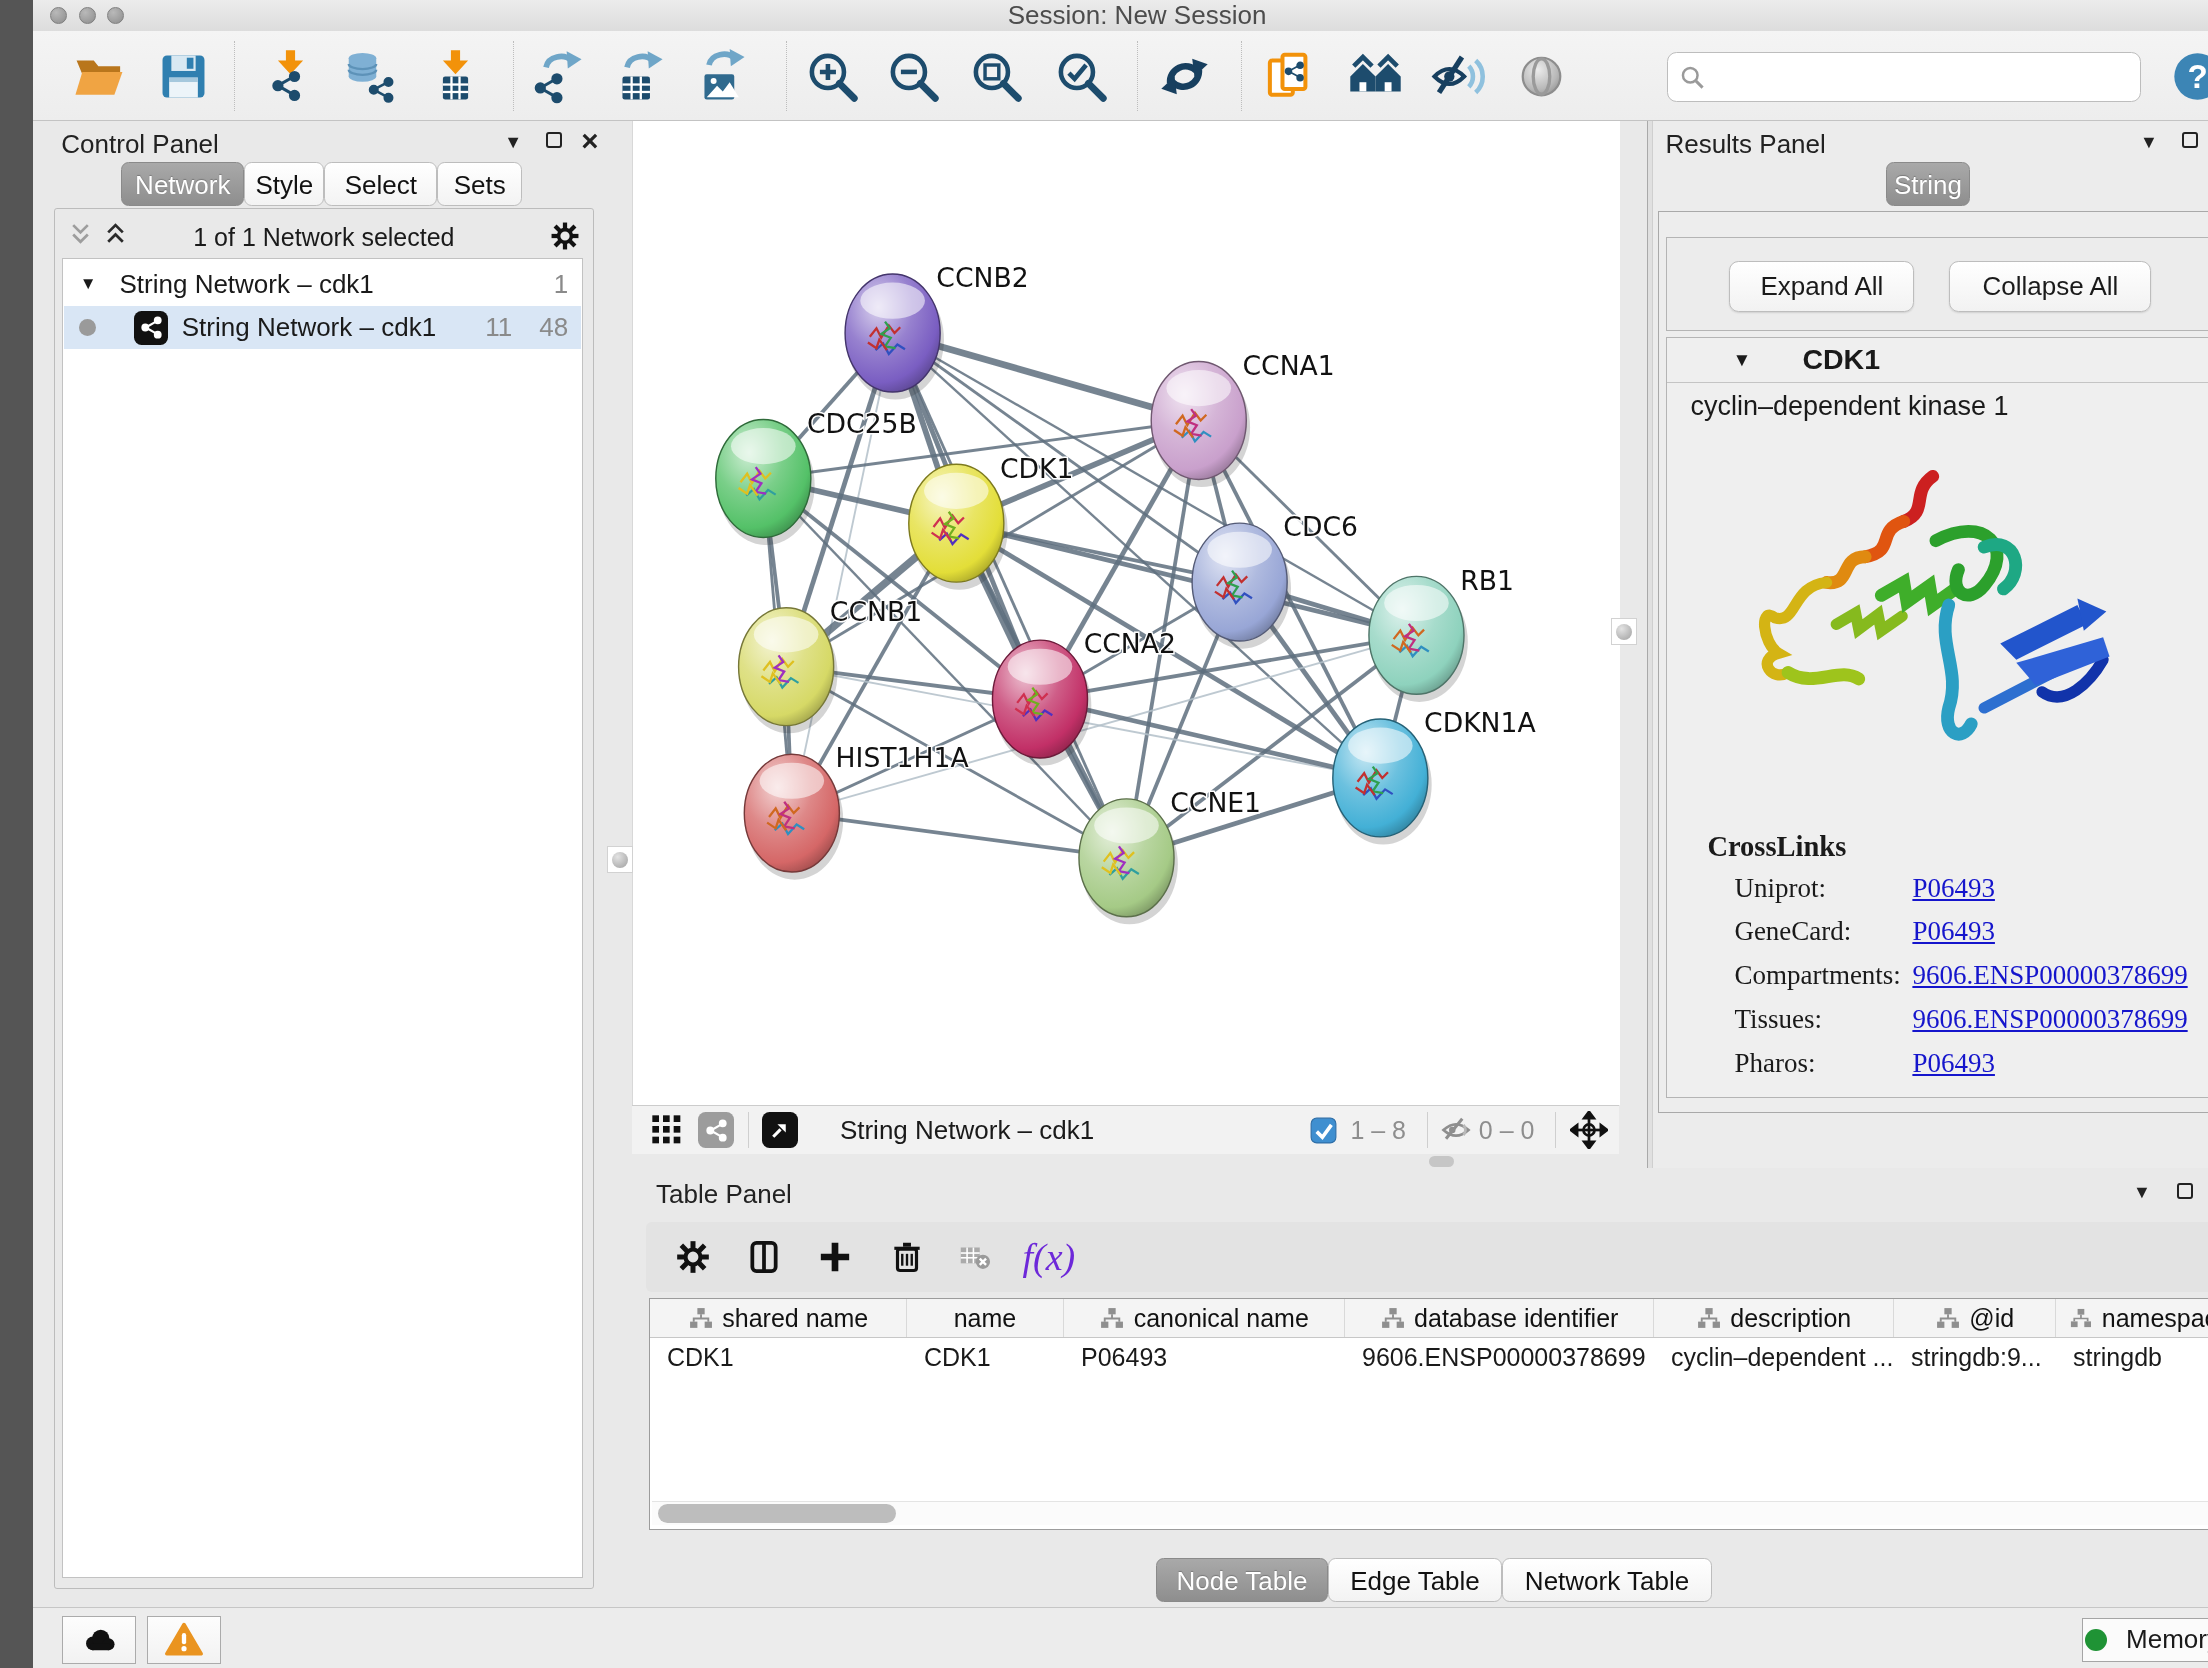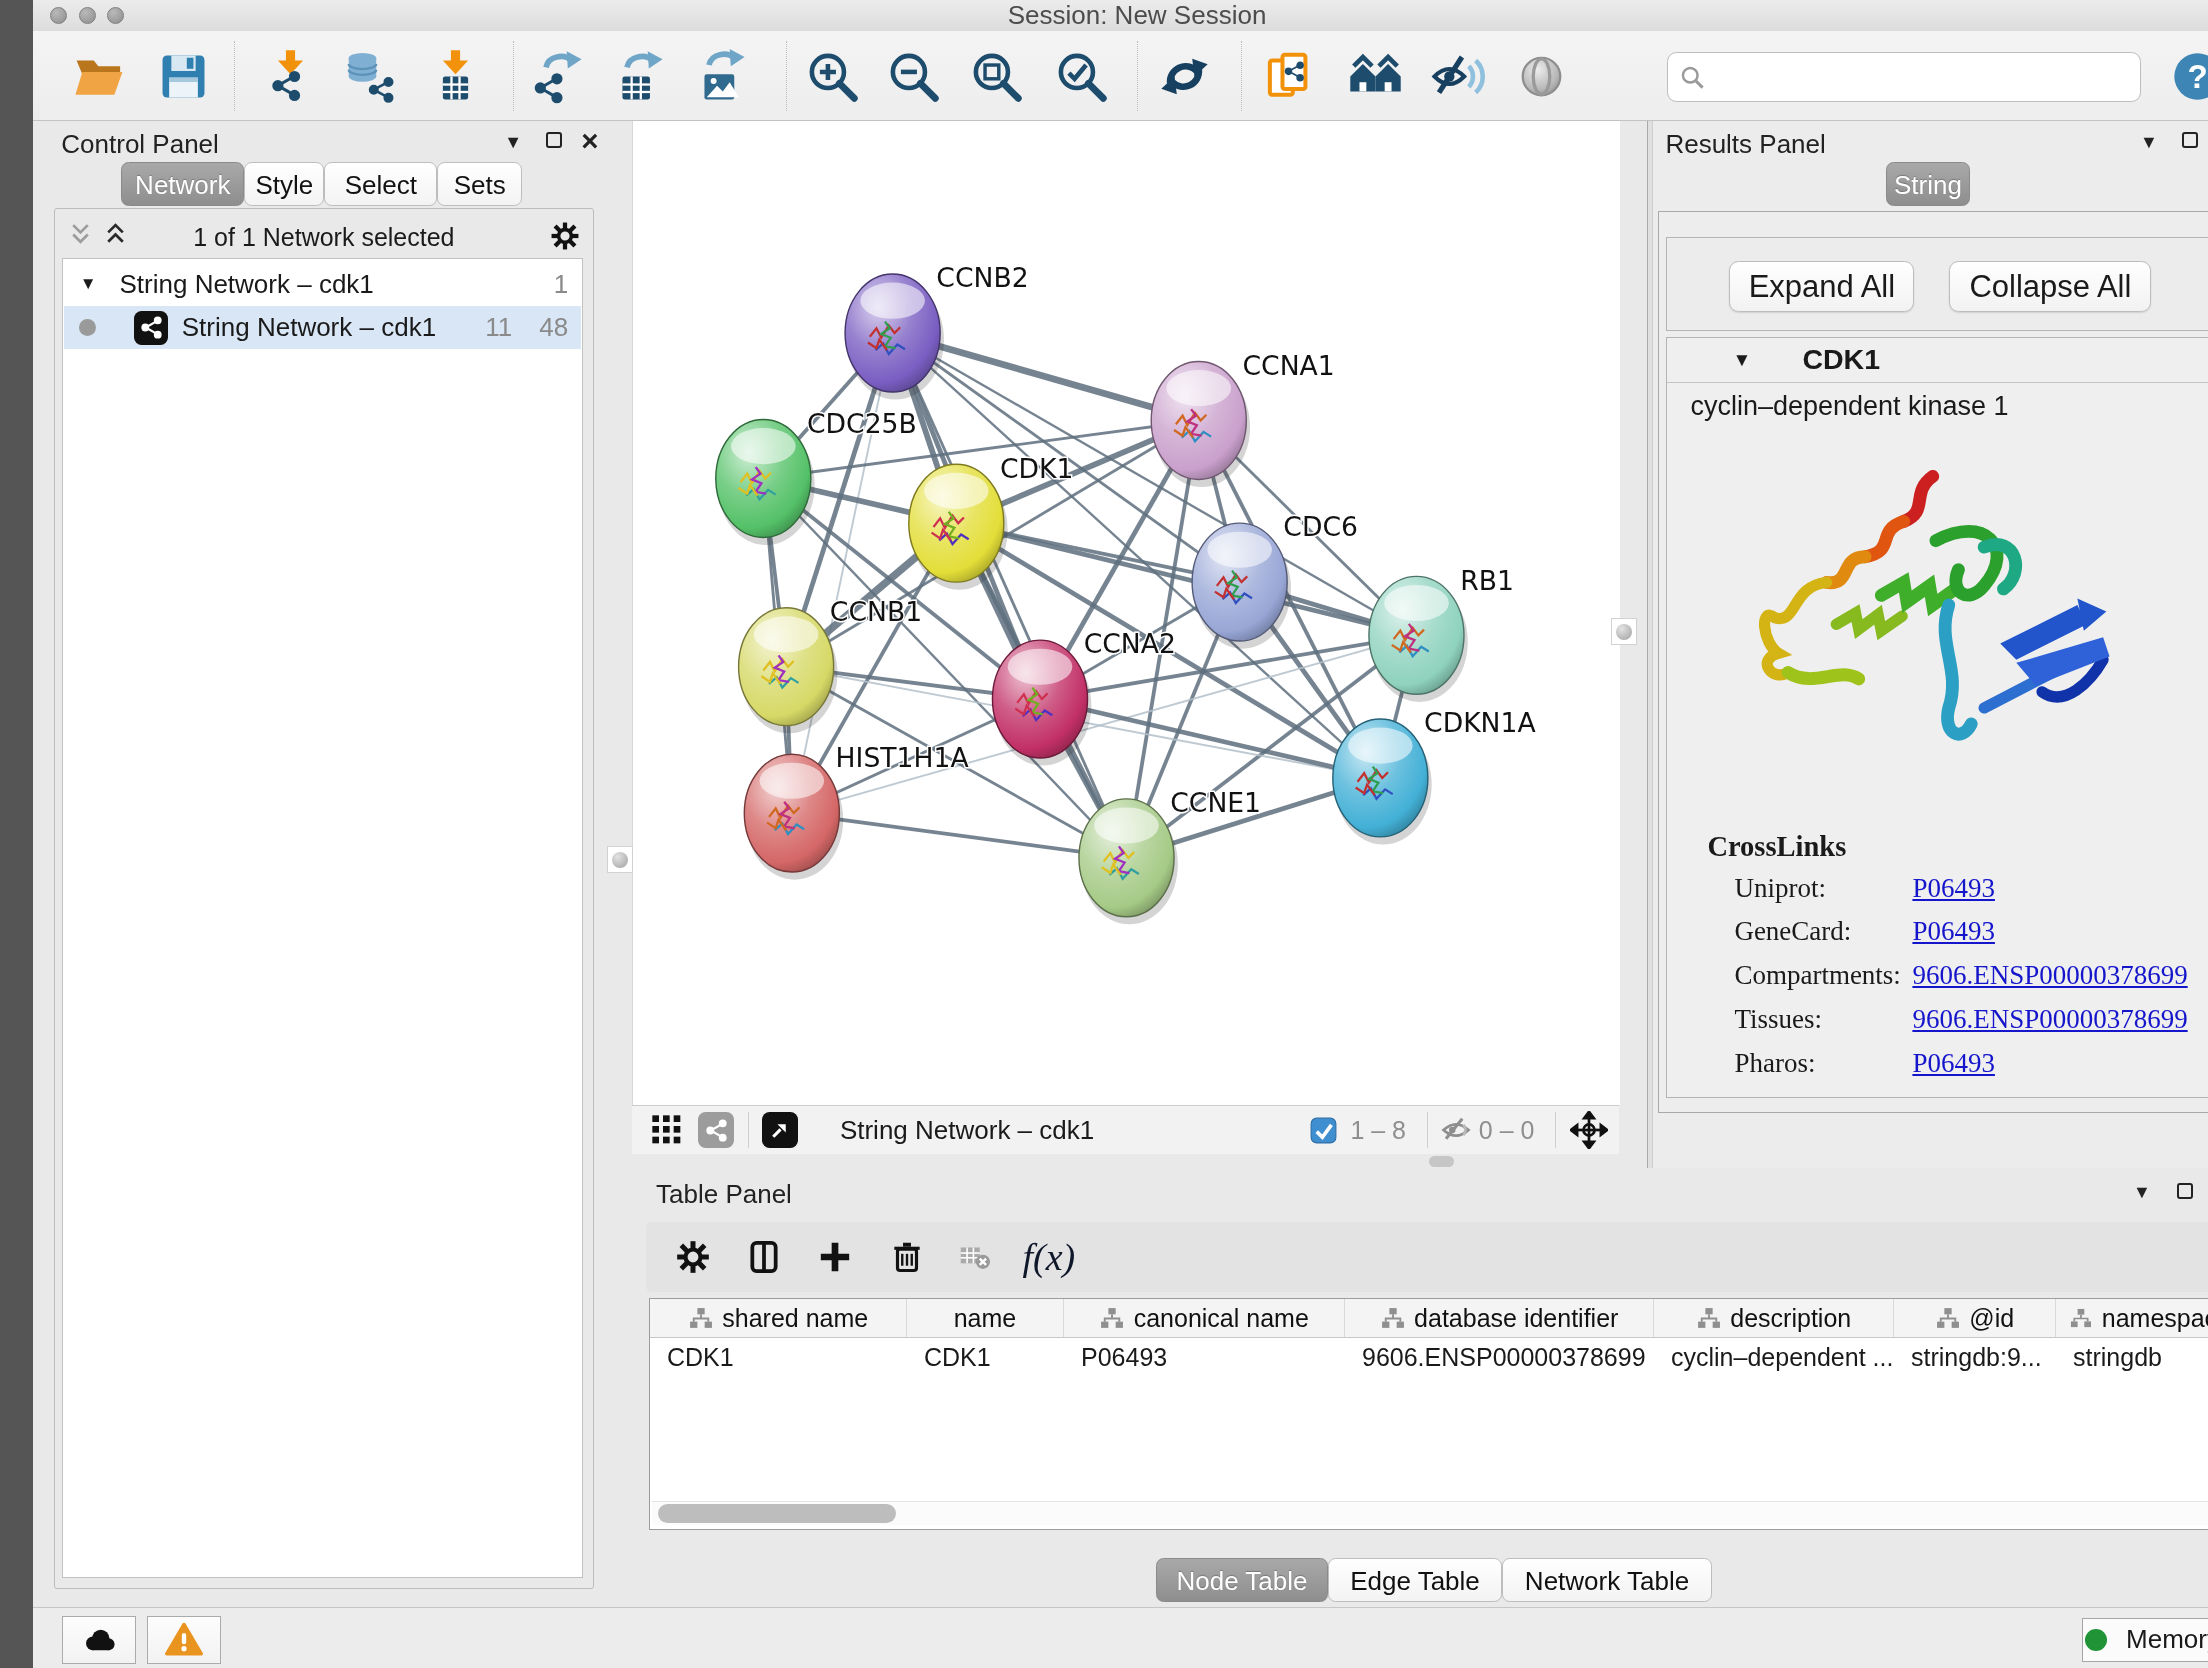--- a/index.html
+++ b/index.html
@@ -62,21 +62,21 @@
   .gutter-handle i{width:16px;height:16px;border-radius:50%;display:block;
     background:radial-gradient(circle at 35% 30%,#e3e3e3,#9f9f9f);}
   .vdivider{position:absolute;left:1614px;top:121px;width:5.7px;height:1047px;
     border-left:1.9px solid #a9a9a9;border-right:1.9px solid #cfcfcf;background:#e0e0e0;box-sizing:border-box;}
 
   
   .rp-outer{position:absolute;left:1624px;top:211px;width:574px;height:900px;background:#ededed;
     border:1px solid #a9a9a9;}
   .rp-btnbox{position:absolute;left:7.6px;top:25px;width:557px;height:94px;background:#ececec;border:1px solid #b4b4b4;box-sizing:border-box;}
   .rp-btn{position:absolute;top:23px;height:49px;line-height:49px;background:linear-gradient(#ffffff,#f2f2f2);
-    border:1px solid #bdbdbd;border-radius:9.5px;text-align:center;font-size:31px;box-shadow:0 1px 1.9px rgba(0,0,0,.12);}
+    border:1px solid #bdbdbd;border-radius:9.5px;text-align:center;font-size:26px;box-shadow:0 1px 1.9px rgba(0,0,0,.12);}
   .rp-cdk{position:absolute;left:7.6px;top:125px;width:557px;height:761px;background:#efefef;border:1px solid #b4b4b4;box-sizing:border-box;}
   .rp-cdk-head{position:absolute;left:0;top:0;width:100%;height:44px;border-bottom:1px solid #c4c4c4;}
   .serif{font-family:"Liberation Serif",serif;}
   .xl-row{position:absolute;font-size:27px;}
   .xl-link{color:#1515cc;text-decoration:underline;}
 
   
   .tp-toolstrip{position:absolute;left:613px;top:1222px;width:1584px;height:70px;background:#e3e3e3;border-radius:5.7px;
     display:flex;align-items:center;}
   .tp-box{position:absolute;left:616px;top:1298px;width:1583px;height:232px;background:#fff;border:1px solid #9c9c9c;box-sizing:border-box;}
@@ -793,21 +793,21 @@
       <rect x="6" y="12" width="24" height="20" fill="#aaaaaa"></rect>
       <g stroke="#fff" stroke-width="2">
           <line x1="6" y1="19" x2="30" y2="19"></line>
           <line x1="6" y1="25" x2="30" y2="25"></line>
           <line x1="14" y1="12" x2="14" y2="32"></line>
           <line x1="22" y1="12" x2="22" y2="32"></line>
         </g>
       <circle cx="34" cy="30" r="9" fill="#9a9a9a"></circle>
       <path d="M30 26l8 8M38 26l-8 8" stroke="#fff" stroke-width="3"></path>
     </svg>
-    <span style="margin-left:28.5px;font-family:'Liberation Serif',serif;font-style:italic;font-size:38px;color:#0f172a">f(x)</span>
+    <span style="margin-left:28.5px;font-family:'Liberation Serif',serif;font-style:italic;font-size:38px;color:#6d28d9">f(x)</span>
   </div>
 
   <div class="tp-box">
     <div class="th-row">
       <div class="th" style="width:257px">
         <svg width="25" height="25" viewBox="0 0 24 24">
             <g fill="#8f8f8f">
               <rect x="9" y="2" width="7" height="6"></rect>
               <rect x="2" y="15" width="7" height="6"></rect>
               <rect x="16" y="15" width="7" height="6"></rect>

